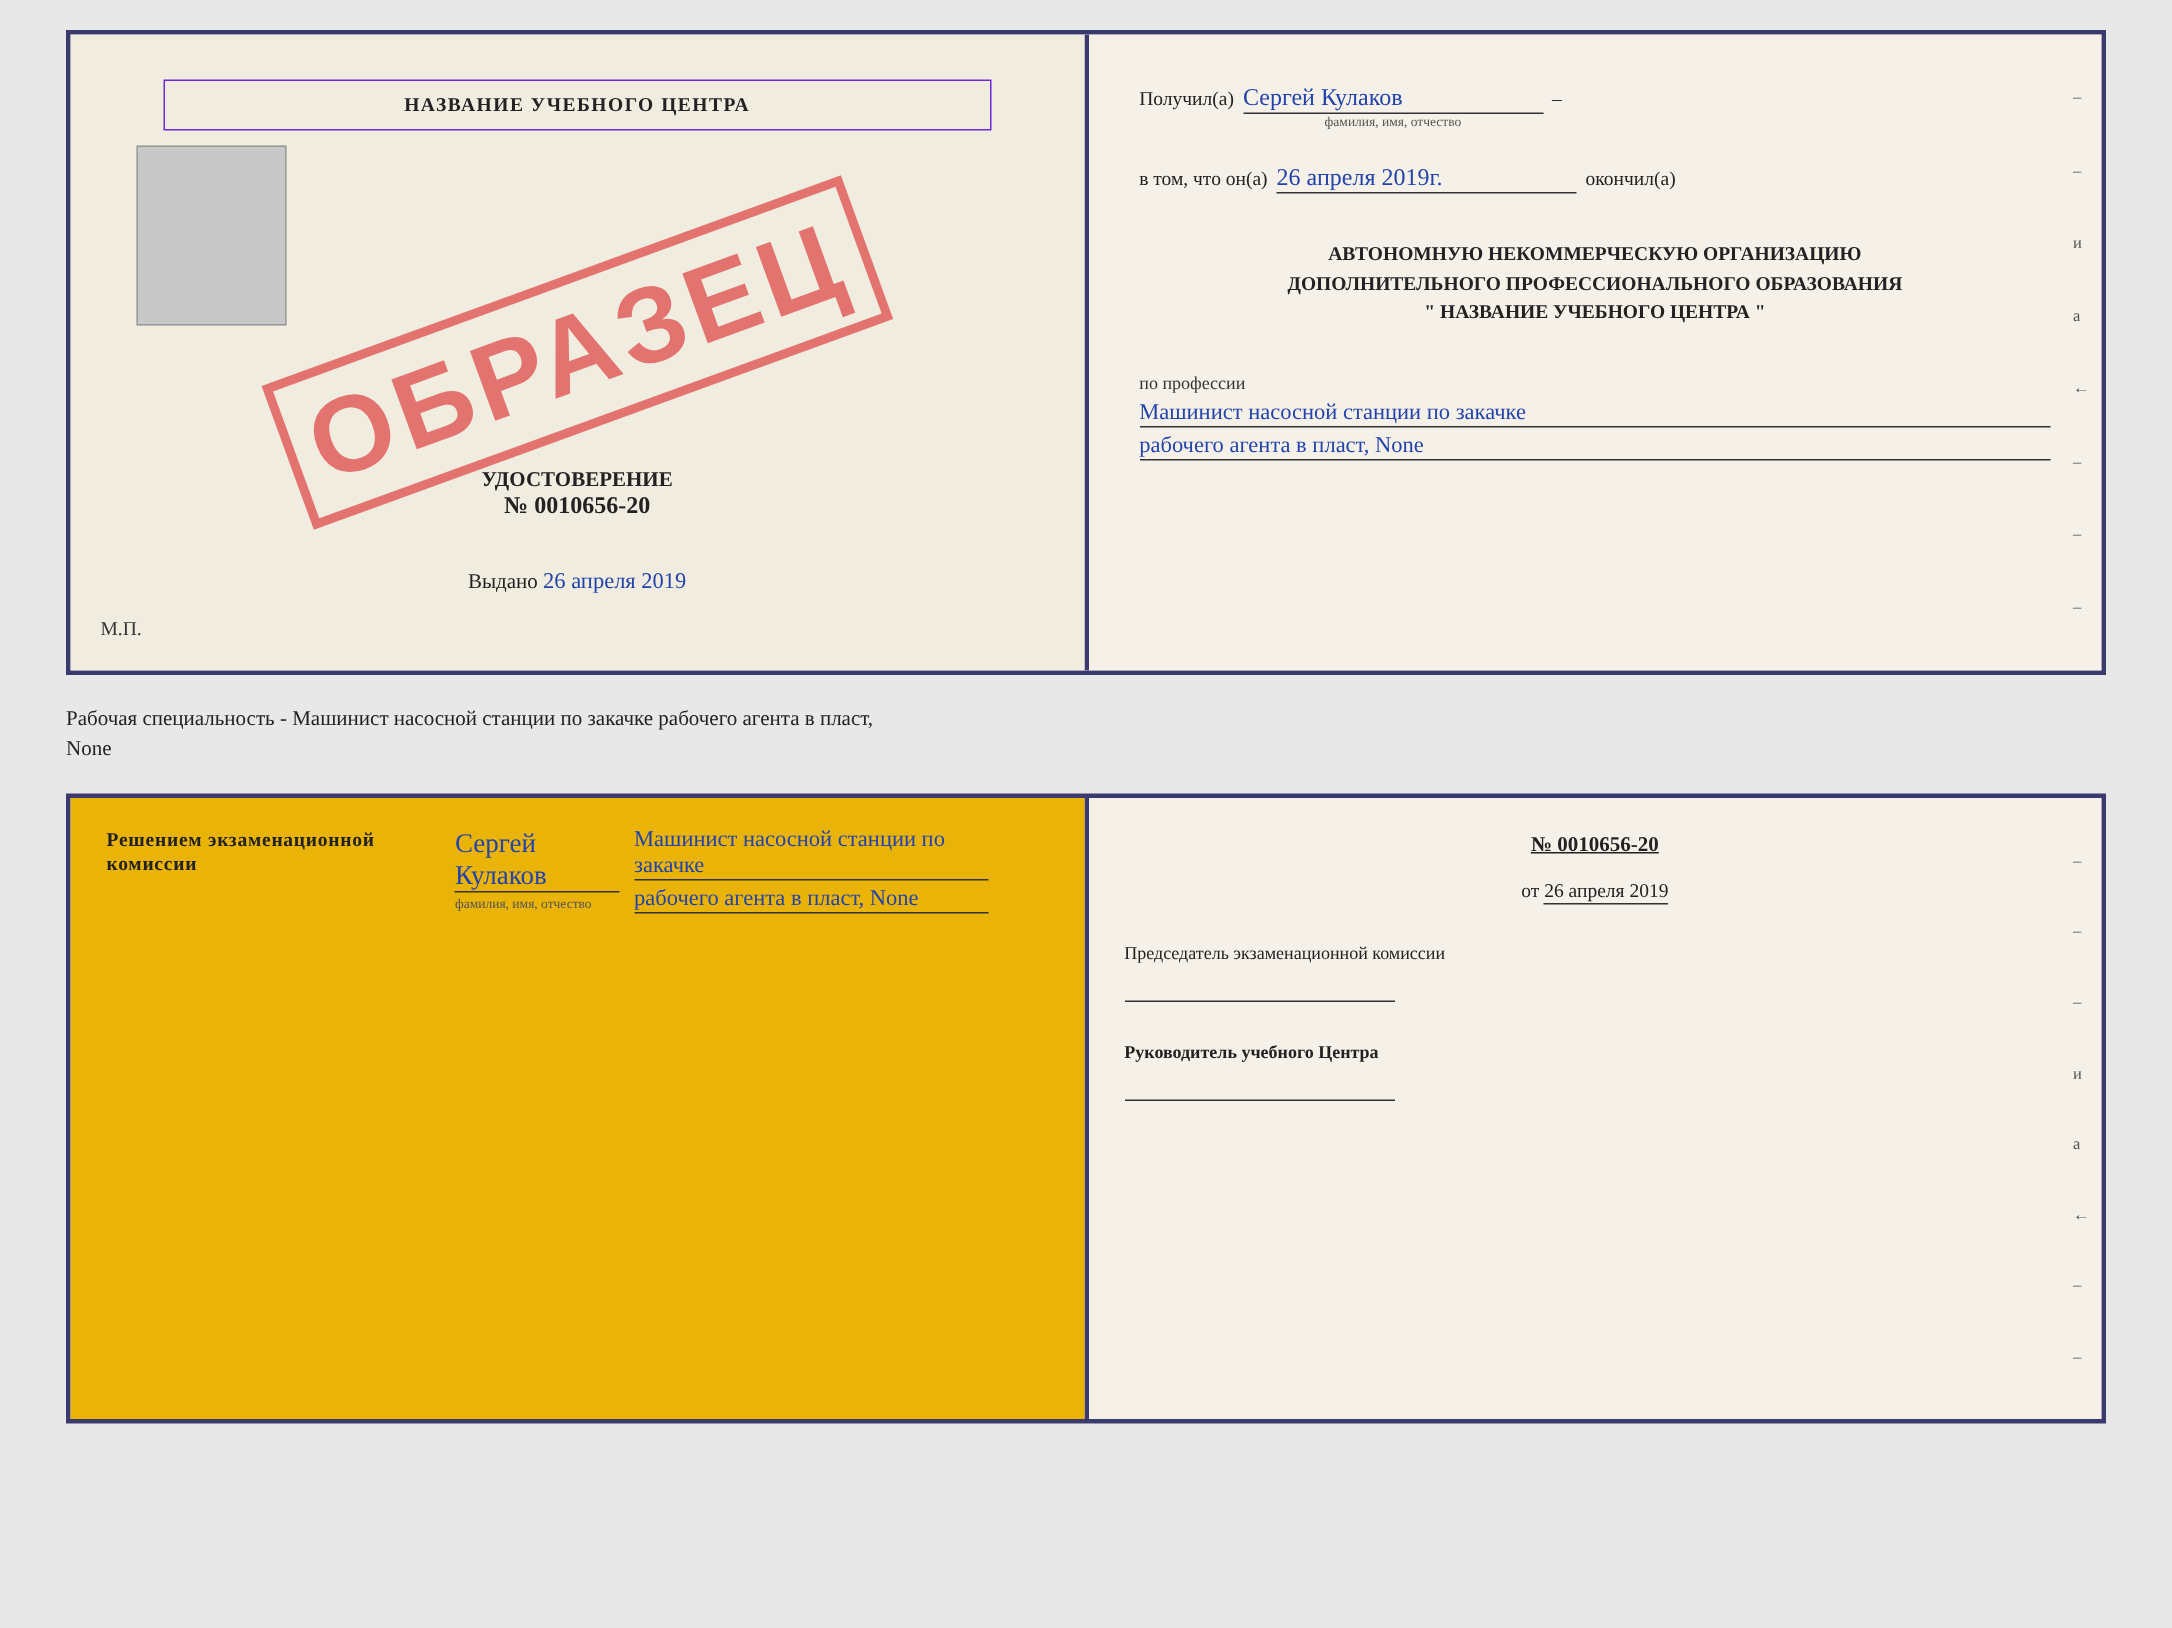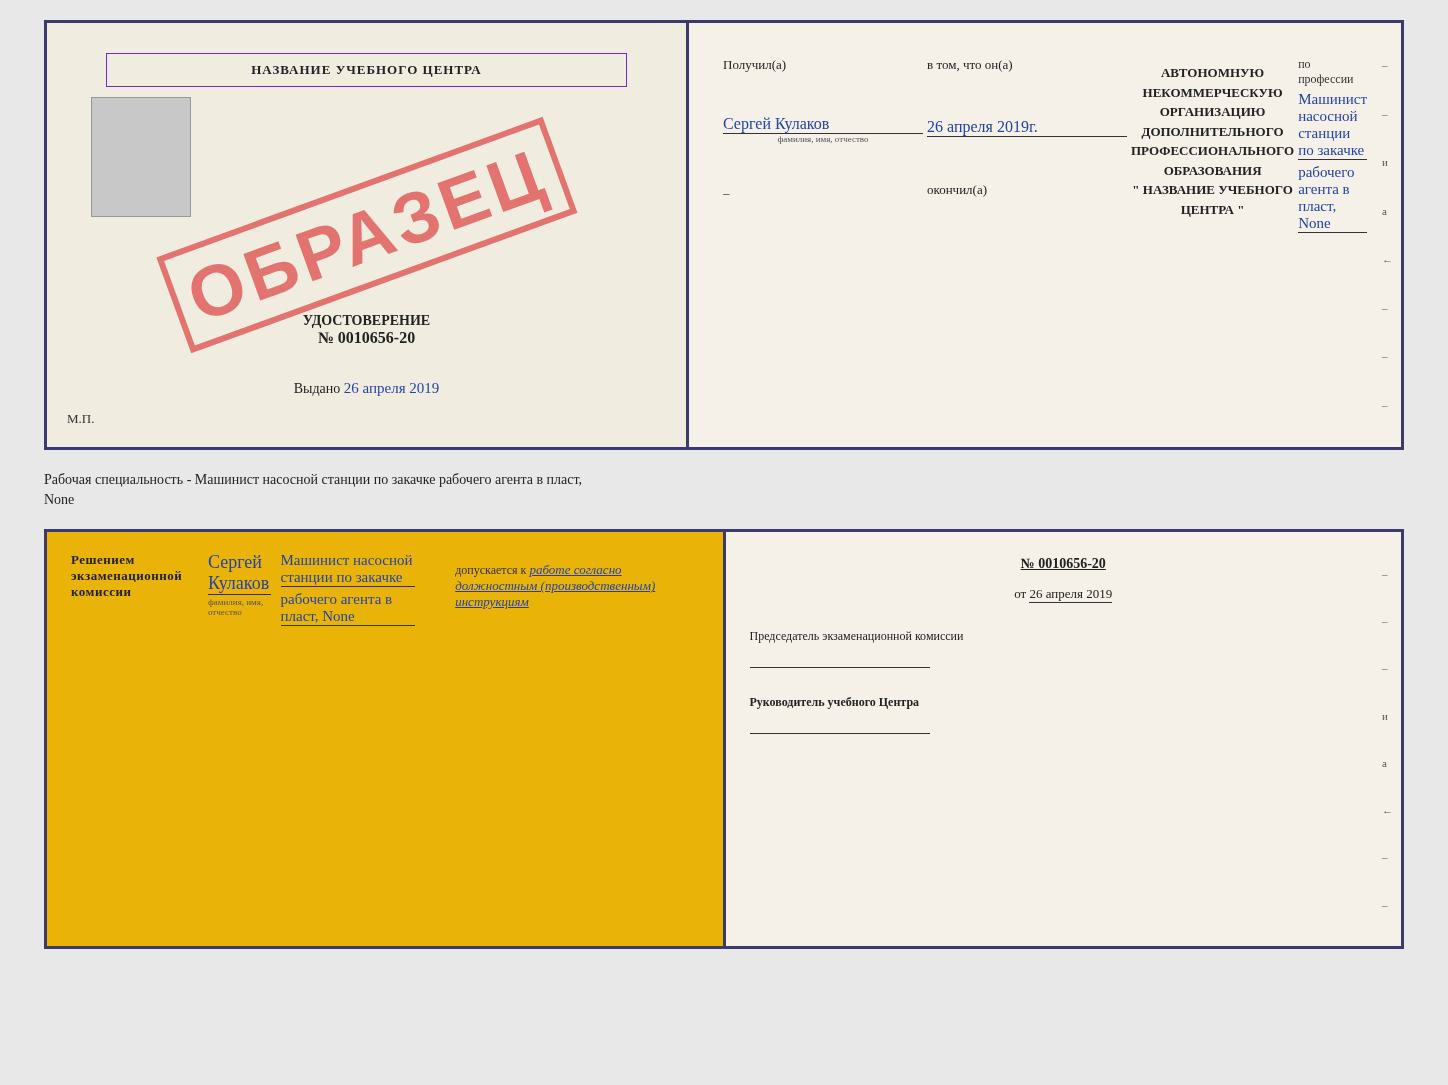--- a/index.html
+++ b/index.html
@@ -129,21 +129,22 @@
     }
 
     
     .right-top {
       background: #f5f0e8;
       position: relative;
     }
 
     .right-top-content {
       display: flex;
-      gap: 4px;
+      flex-direction: column;
+      gap: 24px;
       padding: 14px 10px;
     }
 
     .line-row {
       display: flex;
       align-items: baseline;
       gap: 6px;
       flex-wrap: wrap;
     }
 
@@ -429,24 +430,20 @@
 
     <div>
       <span class="kvalif-hw">Машинист насосной станции по закачке</span>
       <span class="kvalif-hw">рабочего агента в пласт, None</span>
     </div>
 
     <div class="bottom-lines"></div>
     <div class="bottom-lines"></div>
     <div class="bottom-lines"></div>
 
-    <div class="dopuskaetsya">
-      <span>допускается к</span>
-      <span class="dopusk-hw">работе согласно должностным (производственным) инструкциям</span>
-    </div>
     <div class="bottom-lines"></div>
   </div>
 
   <div class="doc-divider"></div>
 
   <div class="doc-half right-bottom">
 
     <div class="protocol-number">№ 0010656-20</div>
 
     <div class="ot-date">

